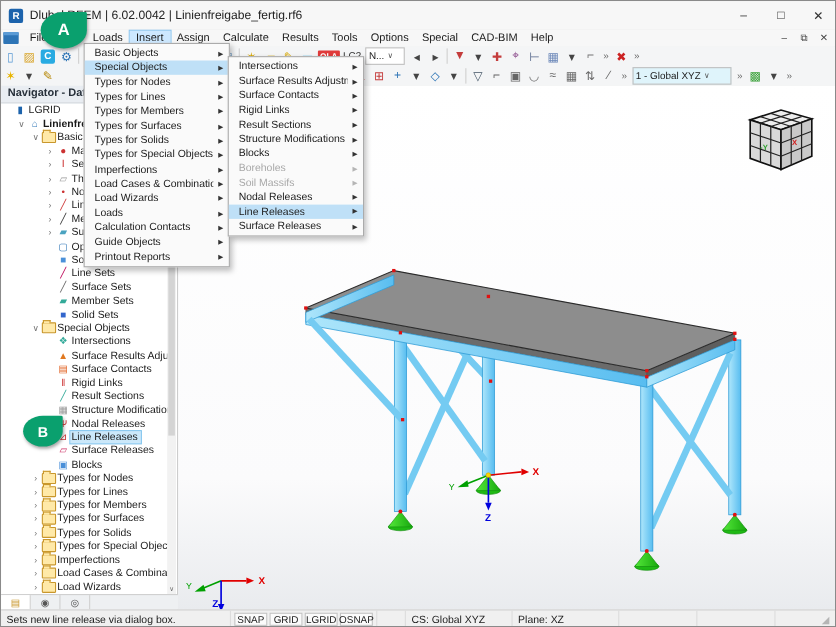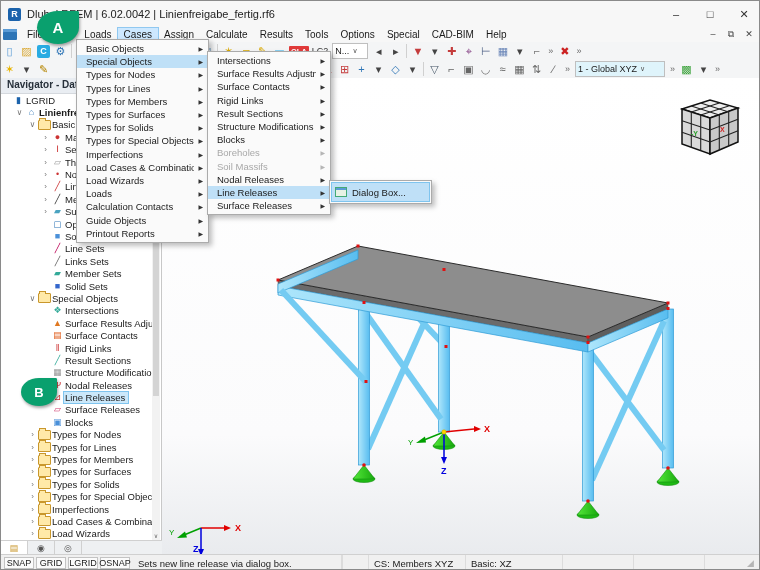--- a/index.html
+++ b/index.html
@@ -118,21 +118,21 @@
       <span class="wb">✕</span>
     </span>
   </div>
 
   <div id="menubar">
     <span class="appglyph"></span>
     <span id="menuitems">
         <span class="mi">File</span>
         <span class="mi">Edit</span>
         <span class="mi">Loads</span>
-        <span class="mi active">Cases</span>
+        <span class="mi active">Insert</span>
         <span class="mi">Assign</span>
         <span class="mi">Calculate</span>
         <span class="mi">Results</span>
         <span class="mi">Tools</span>
         <span class="mi">Options</span>
         <span class="mi">Special</span>
         <span class="mi">CAD-BIM</span>
         <span class="mi">Help</span>
       </span>
     <span class="childctl">
@@ -281,21 +281,21 @@
           <span class="tlabel">Solids</span>
         </div>
         <div class="trow" style="padding-left: 39px;">
           <span class="texp"></span>
           <span class="ticon" style="color: rgb(187, 0, 85);">╱</span>
           <span class="tlabel">Line Sets</span>
         </div>
         <div class="trow" style="padding-left: 39px;">
           <span class="texp"></span>
           <span class="ticon" style="color: rgb(102, 102, 102);">╱</span>
-          <span class="tlabel">Links Sets</span>
+          <span class="tlabel">Surface Sets</span>
         </div>
         <div class="trow" style="padding-left: 39px;">
           <span class="texp"></span>
           <span class="ticon" style="color: rgb(51, 170, 153);">▰</span>
           <span class="tlabel">Member Sets</span>
         </div>
         <div class="trow" style="padding-left: 39px;">
           <span class="texp"></span>
           <span class="ticon" style="color: rgb(51, 102, 204);">■</span>
           <span class="tlabel">Solid Sets</span>
@@ -560,30 +560,30 @@
           <line x1="17.3" y1="14" x2="45.3" y2="23"></line>
             <line x1="26.7" y1="11" x2="54.7" y2="20"></line>
         </g>
         <text x="17" y="44" fill="#2aa02a" font-size="7" font-weight="bold">-Y</text>
         <text x="46" y="40" fill="#d22222" font-size="7" font-weight="bold">X</text>
       </g>
     </svg>
   </div>
 
   <div id="statusbar">
+    <div class="seg msg">Sets new line release via dialog box.</div>
     <div class="seg" id="toggles" style="border-right:none;padding:0 2px;">
         <span class="tgl">SNAP</span>
         <span class="tgl">GRID</span>
         <span class="tgl">LGRID</span>
         <span class="tgl">OSNAP</span>
       </div>
-    <div class="seg msg">Sets new line release via dialog box.</div>
     <div class="seg" style="flex:1;border-left:1px solid #dcdcdc;"></div>
-    <div class="seg" style="width:86px;flex:none;">CS: Members XYZ</div>
-    <div class="seg" style="width:86px;flex:none;">Basic: XZ</div>
+    <div class="seg" style="width:86px;flex:none;">CS: Global XYZ</div>
+    <div class="seg" style="width:86px;flex:none;">Plane: XZ</div>
     <div class="seg" style="width:60px;flex:none;"></div>
     <div class="seg" style="width:60px;flex:none;"></div>
     <div class="seg" style="width:46px;flex:none;border-right:none;">
       <span class="grip">◢</span>
     </div>
   </div>
 
   <div id="insert-menu" class="pmenu">
       <div class="pmi">
         <span class="pml">Basic Objects</span>
@@ -689,23 +689,17 @@
       </div>
       <div class="pmi hl">
         <span class="pml">Line Releases</span>
         <span class="pma">▶</span>
       </div>
       <div class="pmi">
         <span class="pml">Surface Releases</span>
         <span class="pma">▶</span>
       </div>
     </div>
-  <div id="lr-menu" class="pmenu">
-    <div class="pmi hl">
-      <span class="dlg-icon"></span>
-      <span class="pml">Dialog Box...</span>
-    </div>
-  </div>
 
   <div id="badgeA" class="badge">A</div>
   <div id="badgeB" class="badge">B</div>
 
 </div>
 
 </body></html>

